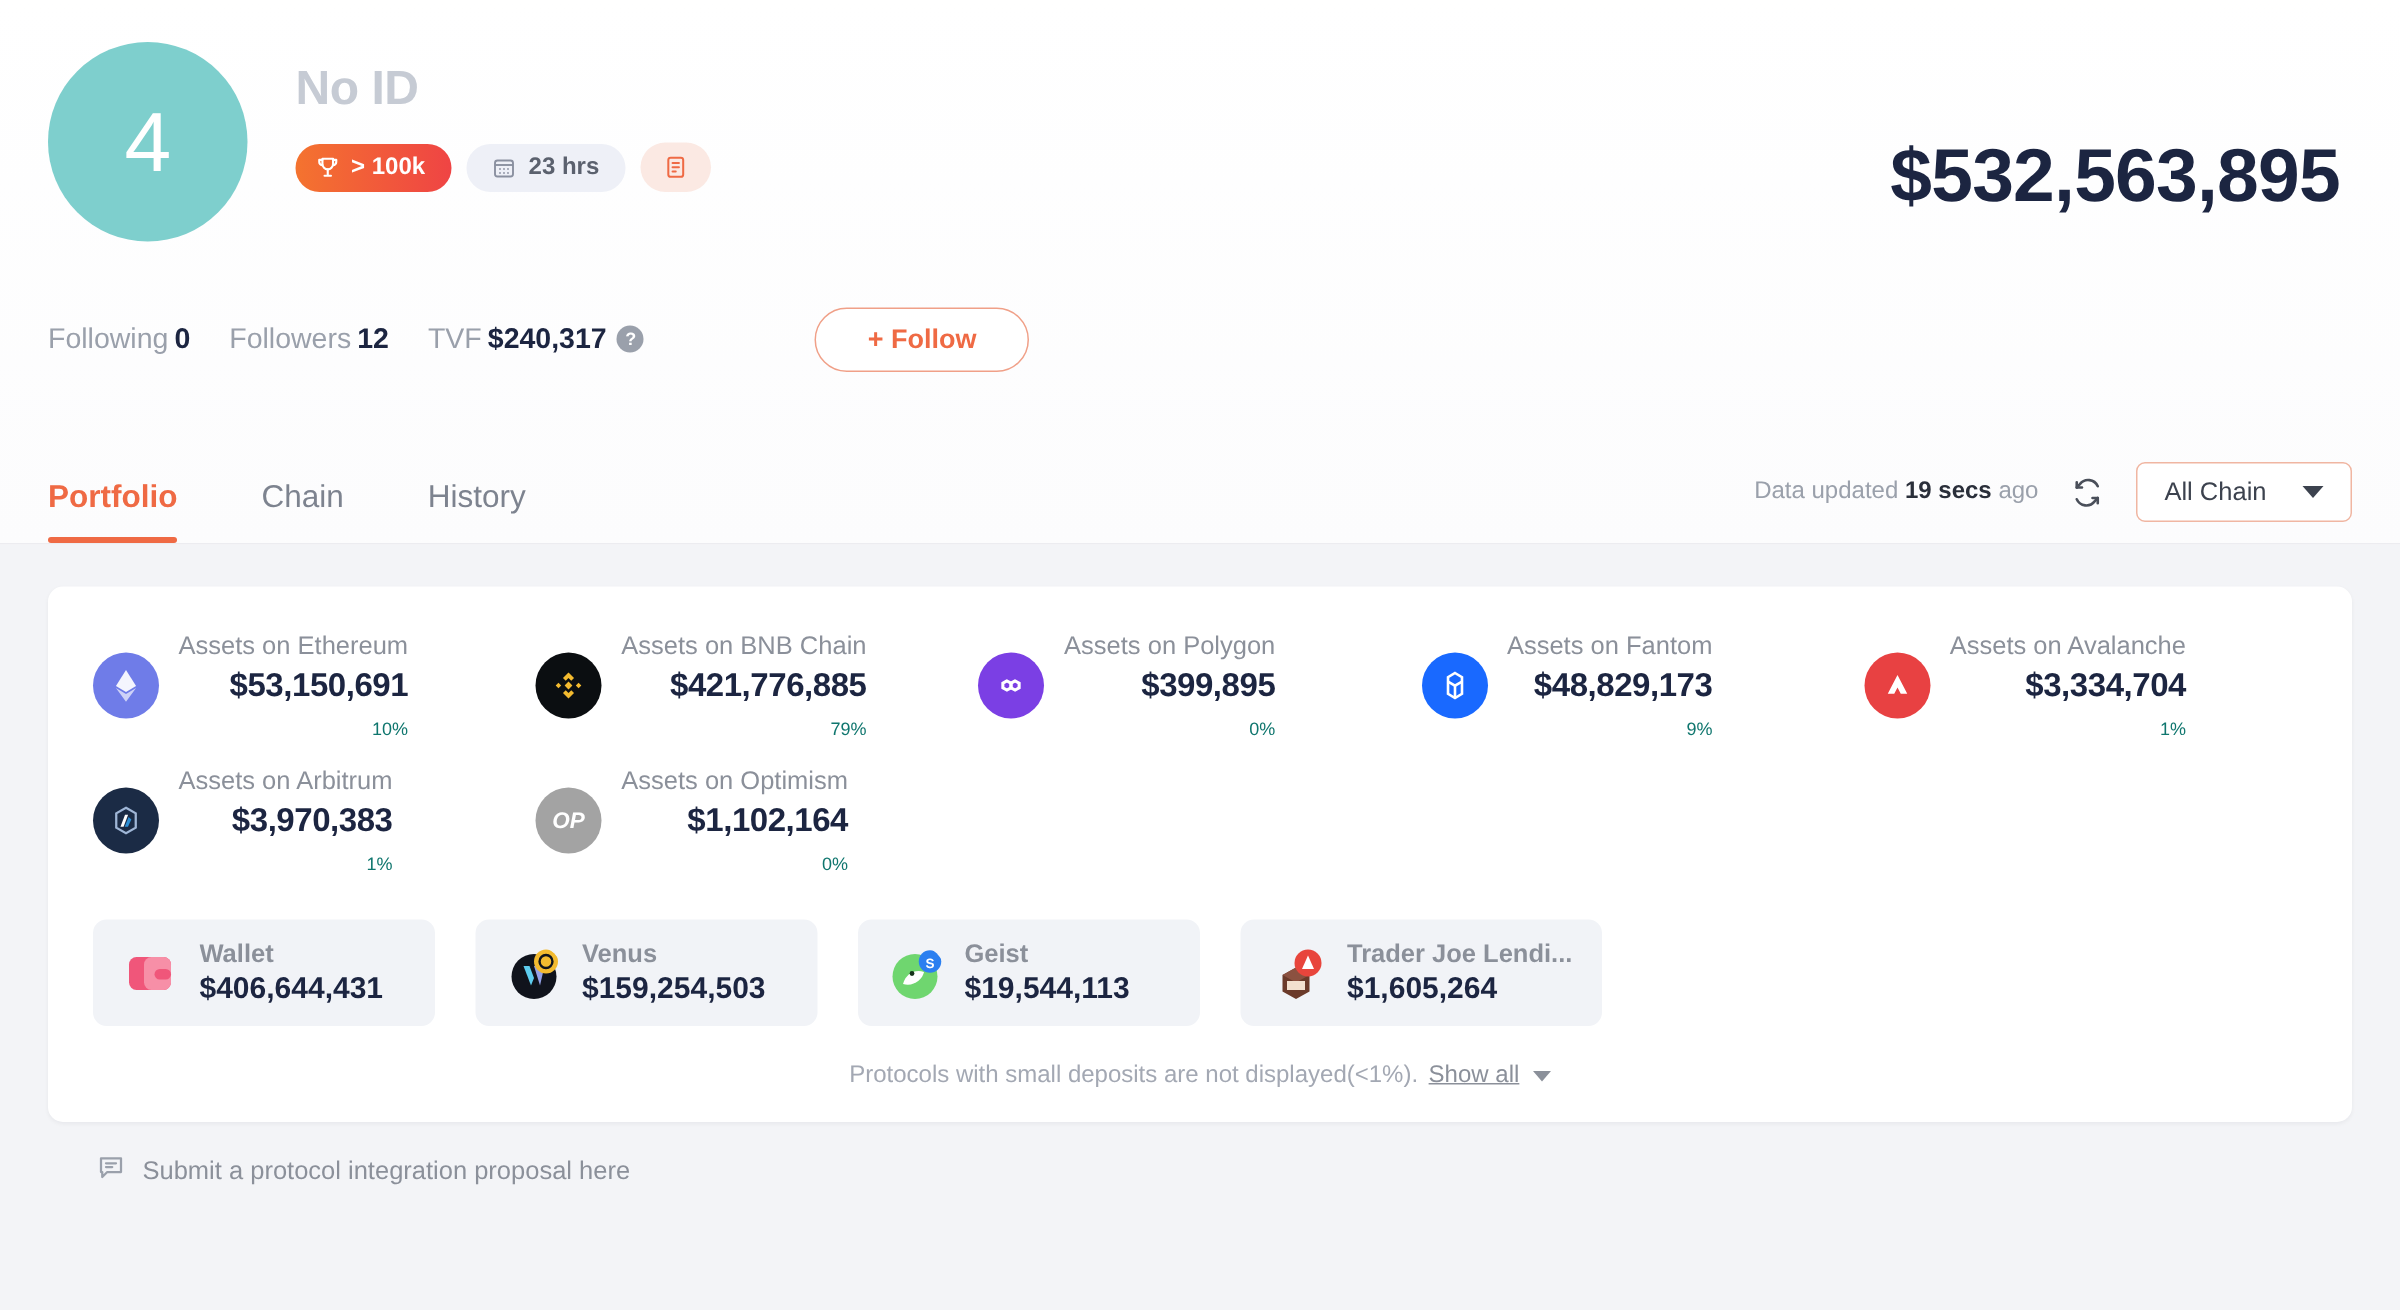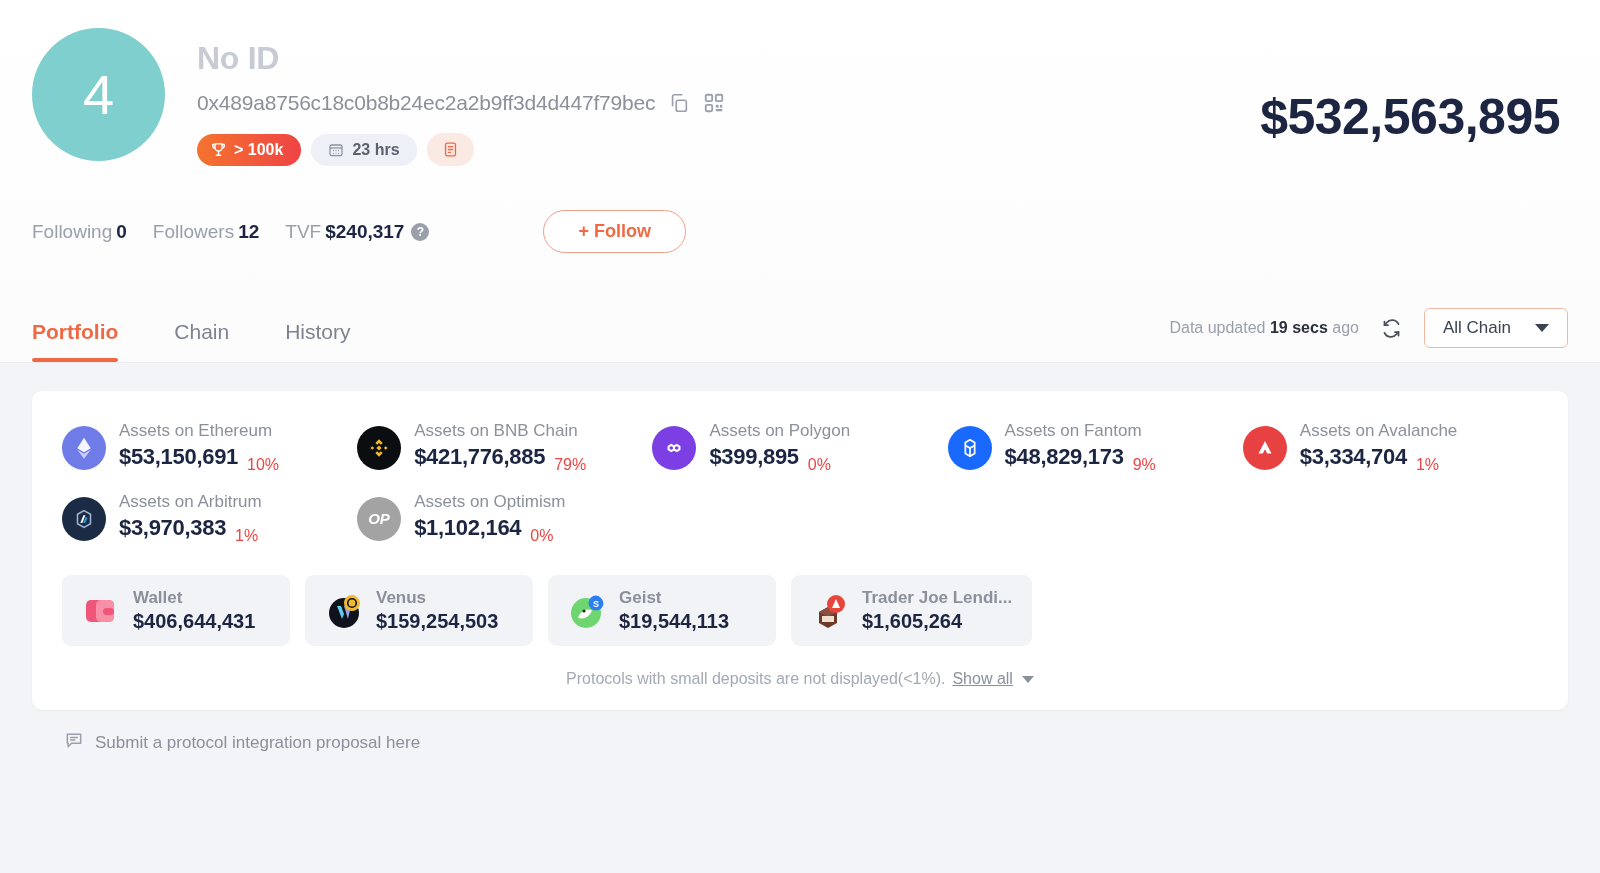--- a/index.html
+++ b/index.html
@@ -128,25 +128,25 @@
   .chain {
     display: flex; align-items: center; gap: 13px; cursor: pointer;
   }
   .chain-logo {
     width: 44px; height: 44px; border-radius: 50%; flex: 0 0 auto;
     display: flex; align-items: center; justify-content: center;
     overflow: hidden;
   }
   .chain-logo svg { display: block; }
   .chain-label { font-size: 17px; color: #8b909a; }
-  .chain-amt-row { display: flex; align-items: flex-start; gap: 9px; margin-top: 3px; }
+  .chain-amt-row { display: flex; align-items: flex-end; gap: 9px; margin-top: 3px; flex-direction: column; }
   .chain-amt { font-size: 22px; font-weight: bold; color: #1c2541; letter-spacing: -0.3px; }
-  .chain-pct { font-size: 16px; color: #ef4444; margin-top: 12px; }
-
-  .protocols { display: flex; gap: 15px; margin-top: 16px; }
+  .chain-pct { font-size: 12px; color: #0f766e; }
+
+  .protocols { display: flex; gap: 27px; margin-top: 16px; }
   .proto-card {
     background: #f1f3f7; border-radius: 9px; padding: 13px 20px;
     display: flex; align-items: center; gap: 13px;
     min-width: 228px; cursor: pointer;
   }
   .proto-logo {
     width: 38px; height: 38px; border-radius: 50%; flex: 0 0 auto;
     display: flex; align-items: center; justify-content: center; overflow: hidden;
   }
   .proto-name {
@@ -182,39 +182,20 @@
   <div class="header">
 
     <div class="id-row">
       <div class="avatar">
         <span>4</span>
       </div>
 
       <div class="id-main">
         <div class="no-id">No ID</div>
 
-        <div class="addr-row">
-          <span class="addr">0x489a8756c18c0b8b24ec2a2b9ff3d4d447f79bec</span>
-          <span class="mini-icon">
-            <svg viewBox="0 0 24 24" fill="none" stroke="currentColor" stroke-width="1.8" stroke-linecap="round" stroke-linejoin="round">
-              <rect x="9" y="9" width="11" height="12" rx="2"></rect>
-              <path d="M5 15V5a2 2 0 0 1 2-2h8"></path>
-            </svg>
-          </span>
-          <span class="mini-icon">
-            <svg viewBox="0 0 24 24" fill="currentColor">
-              <rect x="3" y="3" width="7" height="7" rx="1.3" fill="none" stroke="currentColor" stroke-width="2"></rect>
-              <rect x="14" y="3" width="7" height="7" rx="1.3" fill="none" stroke="currentColor" stroke-width="2"></rect>
-              <rect x="3" y="14" width="7" height="7" rx="1.3" fill="none" stroke="currentColor" stroke-width="2"></rect>
-              <rect x="14" y="14" width="3" height="3"></rect>
-              <rect x="18.5" y="14" width="2.5" height="3"></rect>
-              <rect x="14" y="18.5" width="7" height="2.5"></rect>
-            </svg>
-          </span>
-        </div>
 
         <div class="badges">
           <div class="badge-rank">
             <svg viewBox="0 0 24 24" fill="none" stroke="currentColor" stroke-width="2" stroke-linecap="round" stroke-linejoin="round">
               <path d="M7 4h10v5a5 5 0 0 1-10 0z"></path>
               <path d="M7 5H4v2a3 3 0 0 0 3 3"></path>
               <path d="M17 5h3v2a3 3 0 0 1-3 3"></path>
               <path d="M12 14v5"></path>
                 <path d="M9 20h6"></path>
             </svg>

